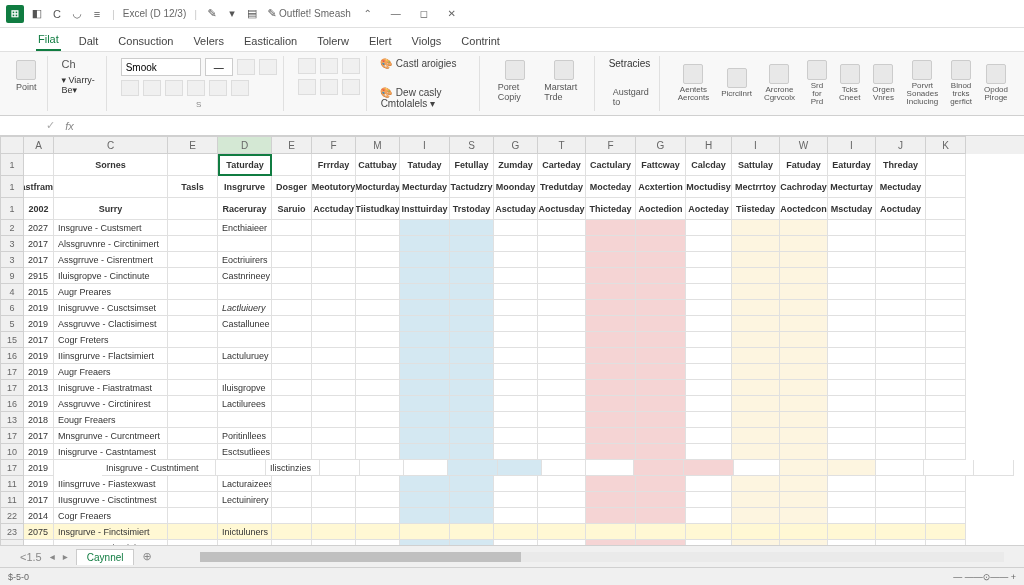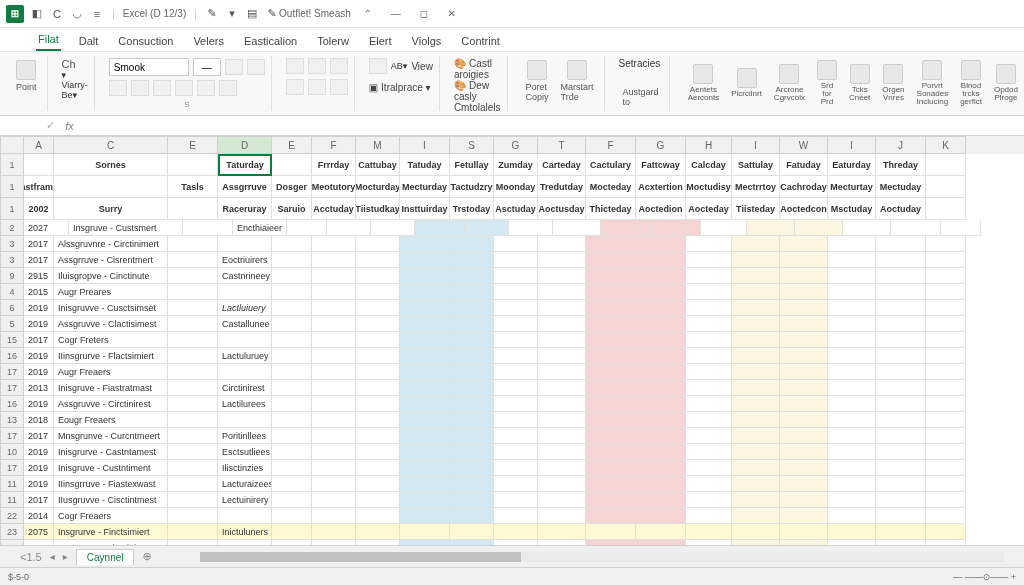--- a/index.html
+++ b/index.html
@@ -147,31 +147,20 @@
     </div>
     <div class="ribbon-row">
       <span class="ribbon-btn-sm"></span>
       <span class="ribbon-btn-sm"></span>
       <span class="ribbon-btn-sm"></span>
     </div>
     <div class="group-label">&nbsp;</div>
   </div>
   <div class="ribbon-group">
     <div class="ribbon-row">
-      <span class="ribbon-btn-sm"></span>
-      <span style="font-size:9px">AB▾</span>
-      <span class="ribbon-text-btn">View</span>
-    </div>
-    <div class="ribbon-row">
-      <span class="ribbon-text-btn">▣ Itralprace ▾</span>
-    </div>
-    <div class="group-label">&nbsp;</div>
-  </div>
-  <div class="ribbon-group">
-    <div class="ribbon-row">
       <span class="ribbon-text-btn">🎨 Castl aroigies</span>
     </div>
     <div class="ribbon-row">
       <span class="ribbon-text-btn">🎨 Dew casly Cmtolalels ▾</span>
     </div>
 
   </div>
   <div class="ribbon-group">
     <div class="ribbon-row">
       <div class="ribbon-btn-lg">
@@ -307,21 +296,21 @@
         <div class="cell hdr center" style="width: 48px;">Sattulay</div>
         <div class="cell hdr center" style="width: 48px;">Fatuday</div>
         <div class="cell hdr center" style="width: 48px;">Eaturday</div>
         <div class="cell hdr center" style="width: 50px;">Threday</div>
         <div class="cell hdr center" style="width: 40px;"></div>
       </div>
       <div class="row tall">
         <div class="cell hdr center" style="width: 30px;">Castframce</div>
         <div class="cell hdr center" style="width: 114px;"></div>
         <div class="cell hdr center" style="width: 50px;">Tasls</div>
-        <div class="cell hdr center" style="width: 54px;">Assgrruve</div>
+        <div class="cell hdr center" style="width: 54px;">Insgrurve</div>
         <div class="cell hdr center" style="width: 40px;">Dosger</div>
         <div class="cell hdr center" style="width: 44px;">Meotutory</div>
         <div class="cell hdr center" style="width: 44px;">Mocturday</div>
         <div class="cell hdr center" style="width: 50px;">Mecturday</div>
         <div class="cell hdr center" style="width: 44px;">Tactudzry</div>
         <div class="cell hdr center" style="width: 44px;">Moonday</div>
         <div class="cell hdr center" style="width: 48px;">Tredutday</div>
         <div class="cell hdr center" style="width: 50px;">Mocteday</div>
         <div class="cell hdr center" style="width: 50px;">Acxtertion</div>
         <div class="cell hdr center" style="width: 46px;">Moctudisy</div>
@@ -346,21 +335,21 @@
         <div class="cell hdr center" style="width: 50px;">Thicteday</div>
         <div class="cell hdr center" style="width: 50px;">Aoctedion</div>
         <div class="cell hdr center" style="width: 46px;">Aocteday</div>
         <div class="cell hdr center" style="width: 48px;">Tiisteday</div>
         <div class="cell hdr center" style="width: 48px;">Aoctedcon</div>
         <div class="cell hdr center" style="width: 48px;">Msctuday</div>
         <div class="cell hdr center" style="width: 50px;">Aoctuday</div>
         <div class="cell hdr center" style="width: 40px;"></div>
       </div>
       <div class="row">
-        <div class="cell" style="width: 45px;">2027</div>
+        <div class="cell" style="width: 30px;">2027</div>
         <div class="cell" style="width: 114px;">Insgruve - Custsmert</div>
         <div class="cell" style="width: 50px;"></div>
         <div class="cell" style="width: 54px;">Encthiaieer</div>
         <div class="cell" style="width: 40px;"></div>
         <div class="cell" style="width: 44px;"></div>
         <div class="cell" style="width: 44px;"></div>
         <div class="cell bg-blue" style="width: 50px;"></div>
         <div class="cell bg-blue" style="width: 44px;"></div>
         <div class="cell" style="width: 44px;"></div>
         <div class="cell" style="width: 48px;"></div>
@@ -559,21 +548,21 @@
         <div class="cell bg-cream" style="width: 48px;"></div>
         <div class="cell bg-cream" style="width: 48px;"></div>
         <div class="cell" style="width: 48px;"></div>
         <div class="cell" style="width: 50px;"></div>
         <div class="cell" style="width: 40px;"></div>
       </div>
       <div class="row">
         <div class="cell" style="width: 30px;">2013</div>
         <div class="cell" style="width: 114px;">Inisgruve - Fiastratmast</div>
         <div class="cell" style="width: 50px;"></div>
-        <div class="cell" style="width: 54px;">Circtinirest</div>
+        <div class="cell" style="width: 54px;">Iluisgropve</div>
         <div class="cell" style="width: 40px;"></div>
         <div class="cell" style="width: 44px;"></div>
         <div class="cell" style="width: 44px;"></div>
         <div class="cell bg-blue" style="width: 50px;"></div>
         <div class="cell bg-blue" style="width: 44px;"></div>
         <div class="cell" style="width: 44px;"></div>
         <div class="cell" style="width: 48px;"></div>
         <div class="cell bg-pink" style="width: 50px;"></div>
         <div class="cell bg-pink" style="width: 50px;"></div>
         <div class="cell" style="width: 46px;"></div>
@@ -662,21 +651,21 @@
         <div class="cell bg-pink" style="width: 50px;"></div>
         <div class="cell" style="width: 46px;"></div>
         <div class="cell bg-cream" style="width: 48px;"></div>
         <div class="cell bg-cream" style="width: 48px;"></div>
         <div class="cell" style="width: 48px;"></div>
         <div class="cell" style="width: 50px;"></div>
         <div class="cell" style="width: 40px;"></div>
       </div>
       <div class="row">
         <div class="cell" style="width: 30px;">2019</div>
-        <div class="cell" style="width: 114px;">Inisgruve - Custntiment</div>
+        <div class="cell" style="width: 114px; margin-left: 48px;">Inisgruve - Custntiment</div>
         <div class="cell" style="width: 50px;"></div>
         <div class="cell" style="width: 54px;">Ilisctinzies</div>
         <div class="cell" style="width: 40px;"></div>
         <div class="cell" style="width: 44px;"></div>
         <div class="cell" style="width: 44px;"></div>
         <div class="cell bg-blue" style="width: 50px;"></div>
         <div class="cell bg-blue" style="width: 44px;"></div>
         <div class="cell" style="width: 44px;"></div>
         <div class="cell" style="width: 48px;"></div>
         <div class="cell bg-pink" style="width: 50px;"></div>

